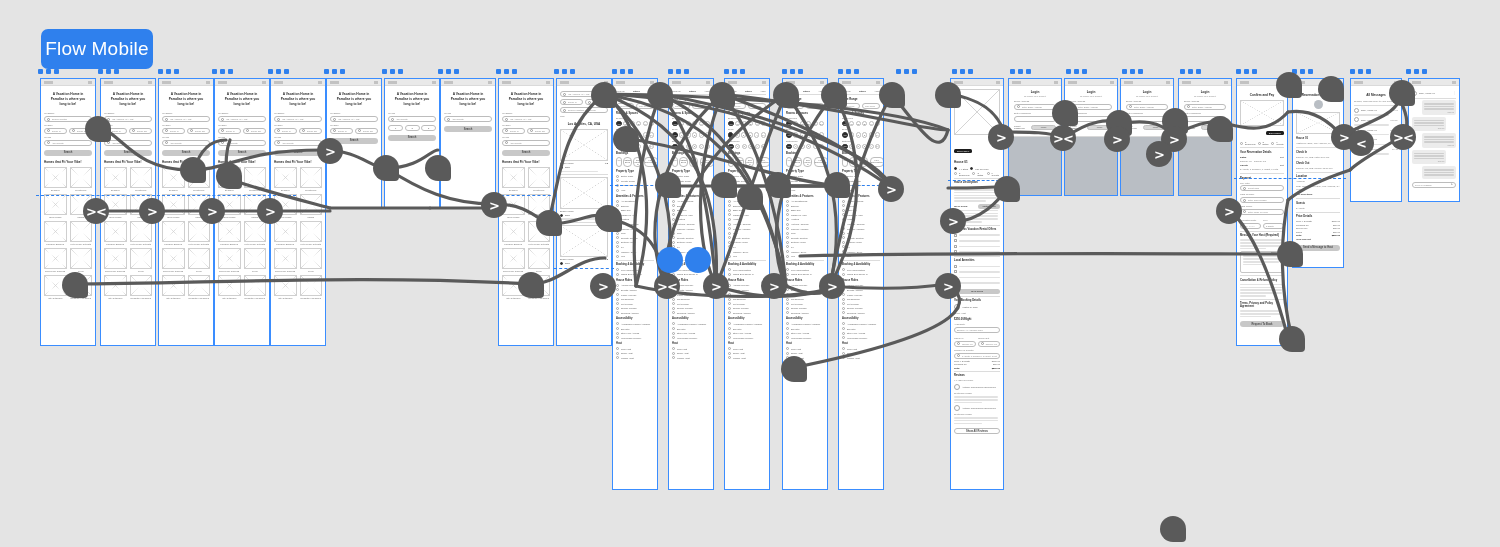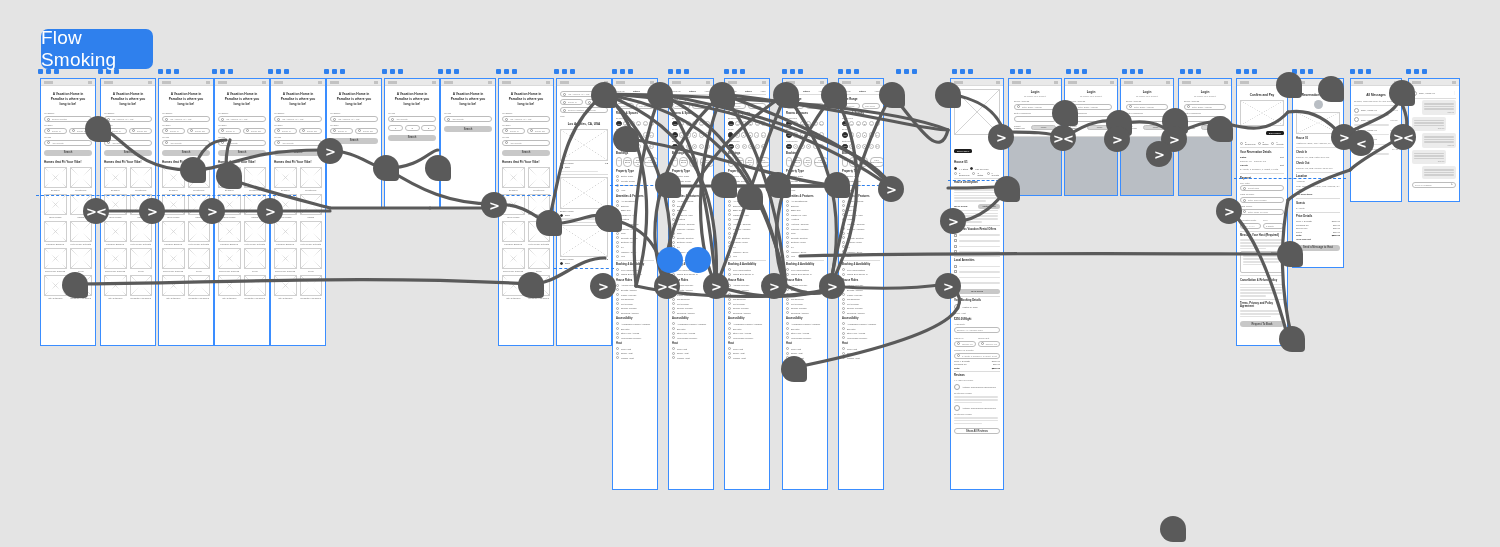--- a/index.html
+++ b/index.html
@@ -215,21 +215,21 @@
       <path d="M1350 170 C1320 180 1300 190 1288 200"></path>
       <path d="M1288 200 C1280 240 1280 290 1292 338"></path>
       <path d="M1288 254 C1200 254 1000 252 800 256"></path>
       <path d="M1232 212 C1250 230 1270 270 1288 338"></path>
       <path d="M1288 338 C1290 344 1292 344 1296 340"></path>
       <path d="M948 188 C1000 188 1004 186 1008 186"></path>
       <path d="M952 222 C980 222 1000 200 1008 186"></path>
     </g>
   </svg>
 
-  <div class="flow-badge">Flow Smoking</div>
+  <div class="flow-badge">Flow Mobile</div>
 
   <div class="dots" style="left:38px;top:69px">
       <i></i>
       <i></i>
       <i></i>
     </div>
   <div class="dots" style="left:98px;top:69px">
       <i></i>
       <i></i>
       <i></i>

